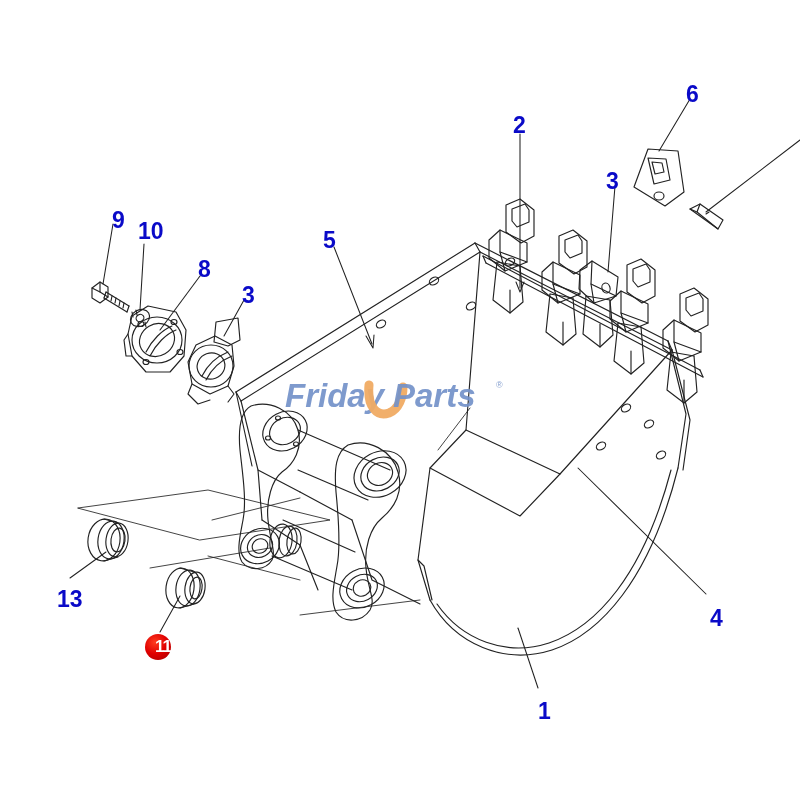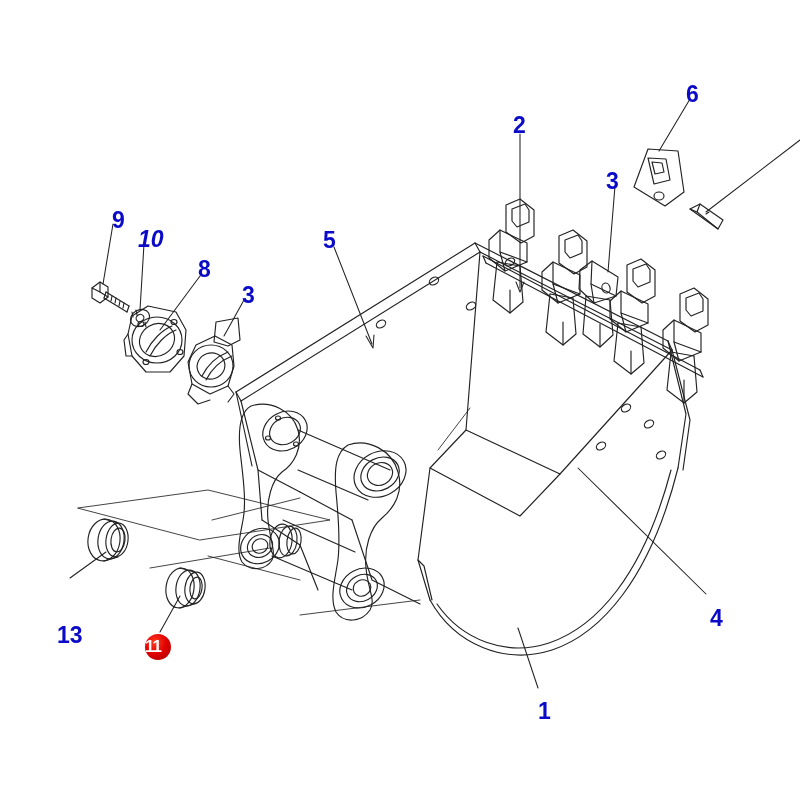--- a/index.html
+++ b/index.html
@@ -38,21 +38,21 @@
     position: absolute;
     width: 26px;
     height: 26px;
     border-radius: 50%;
     background: radial-gradient(circle at 38% 32%, #ff3c20 0%, #e00000 48%, #a50000 100%);
     color: #ffffff;
     font-family: "Liberation Sans", sans-serif;
     font-weight: bold;
     font-size: 17px;
     line-height: 26px;
-    text-align: left;
+    text-align: right;
     letter-spacing: -1px;
     user-select: none;
   }
   #watermark {
     position: absolute;
     left: 283px;
     top: 375px;
     width: 230px;
     height: 44px;
     user-select: none;
@@ -323,28 +323,36 @@
         <path d="M70,578 L106,552"></path>
 
         <path d="M160,632 L180,596"></path>
 
         <path d="M800,140 L706,212"></path>
       </g>
 
     </g>
   </svg>
 
+  <div id="watermark">
+    <svg viewBox="0 0 230 44" width="230" height="44">
+      <text x="2" y="32" font-family="Liberation Sans, sans-serif" font-size="33" font-weight="bold" font-style="italic" fill="#7391c9" fill-opacity="0.92">Friday</text>
+      <path d="M86,10 C84,32 94,42 106,38 C116,34 120,22 120,12" fill="none" stroke="#f0ab63" stroke-width="9" stroke-linecap="round" stroke-opacity="0.95"></path>
+      <text x="110" y="32" font-family="Liberation Sans, sans-serif" font-size="33" font-weight="bold" font-style="italic" fill="#7391c9" fill-opacity="0.92">Parts</text>
+      <text x="213" y="13" font-family="Liberation Sans, sans-serif" font-size="9" fill="#8aa3d0">®</text>
+    </svg>
+  </div>
 
   <div class="callout" style="left:538px; top:700px;">1</div>
   <div class="callout" style="left:513px; top:114px;">2</div>
   <div class="callout" style="left:606px; top:170px;">3</div>
   <div class="callout" style="left:710px; top:607px;">4</div>
   <div class="callout" style="left:323px; top:229px;">5</div>
   <div class="callout" style="left:686px; top:83px;">6</div>
   <div class="callout" style="left:198px; top:258px;">8</div>
   <div class="callout" style="left:112px; top:209px;">9</div>
-  <div class="callout" style="left:138px; top:228px;font-style:italic;">10</div>
+  <div class="callout" style="left:138px; top:220px;">10</div>
   <div class="callout" style="left:242px; top:284px;">3</div>
-  <div class="callout" style="left:57px;  top:624px;text-align:center;">13</div>
+  <div class="callout" style="left:57px;  top:588px;text-align:center;">13</div>
 
   <div class="callout-highlight" style="left:145px; top:634px;">11</div>
 
 </div>
 
 </body></html>

